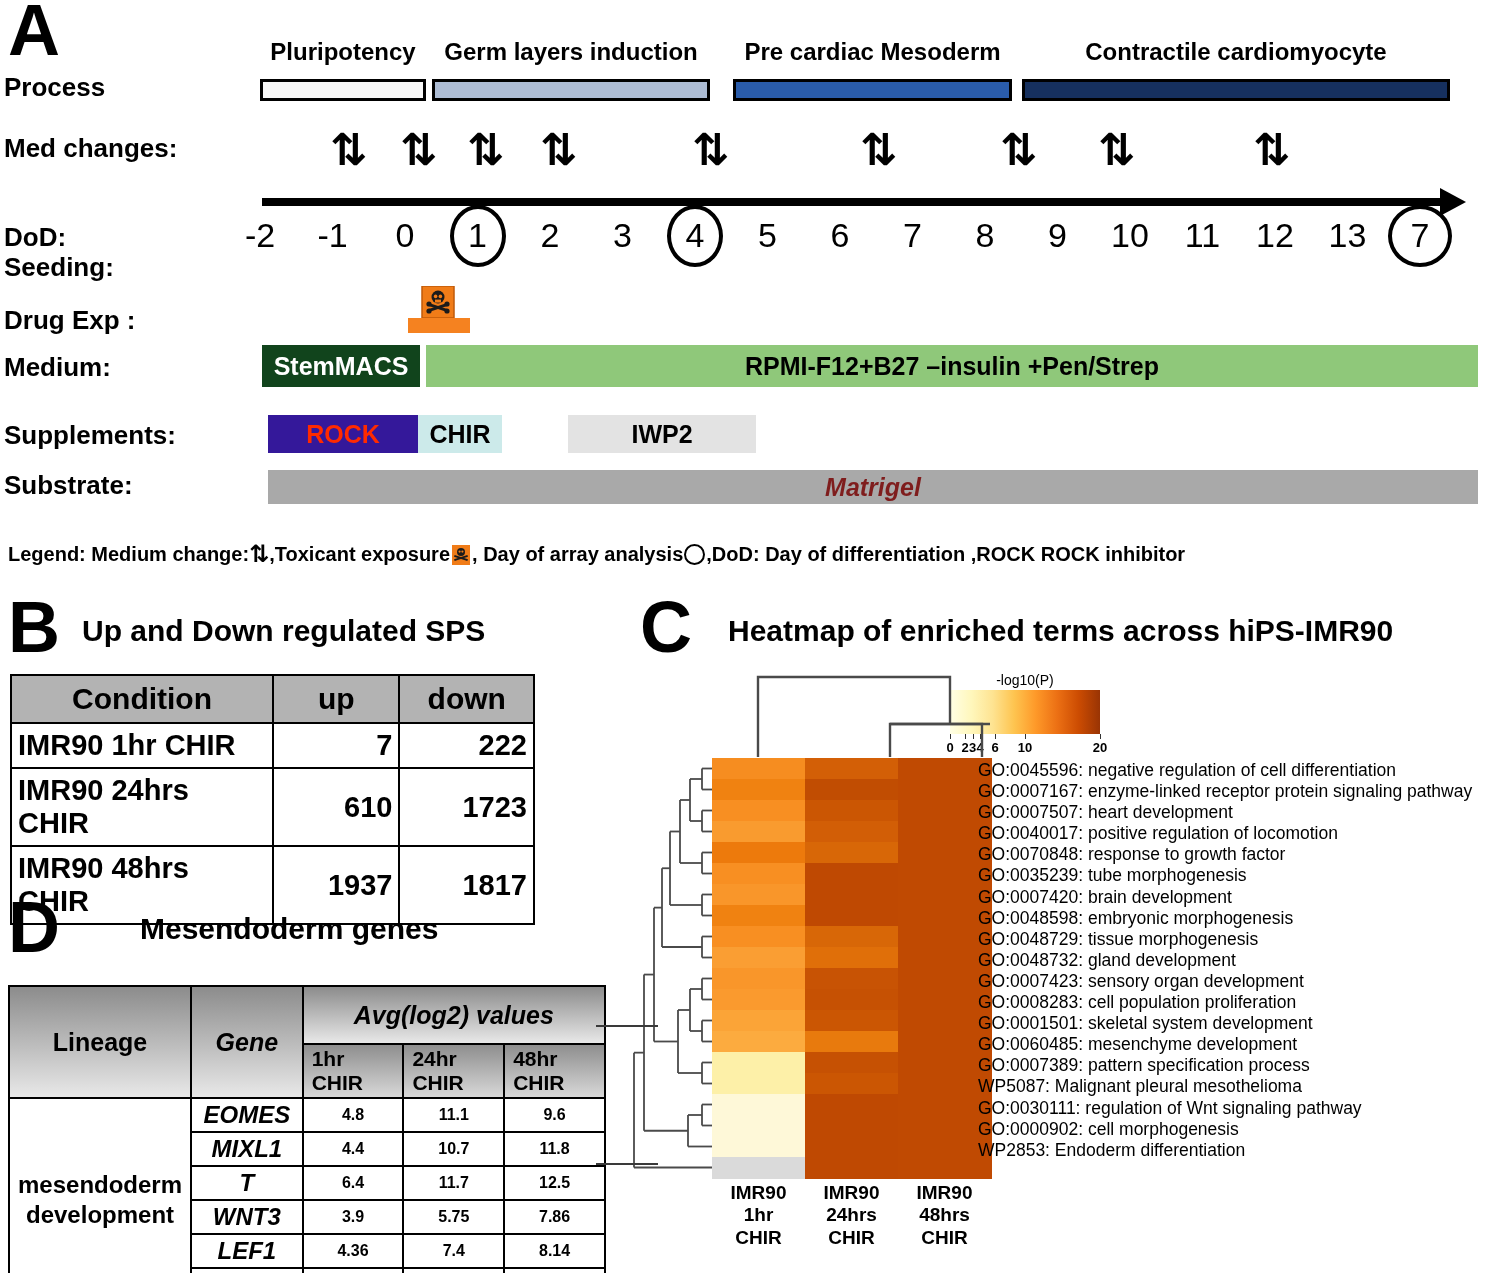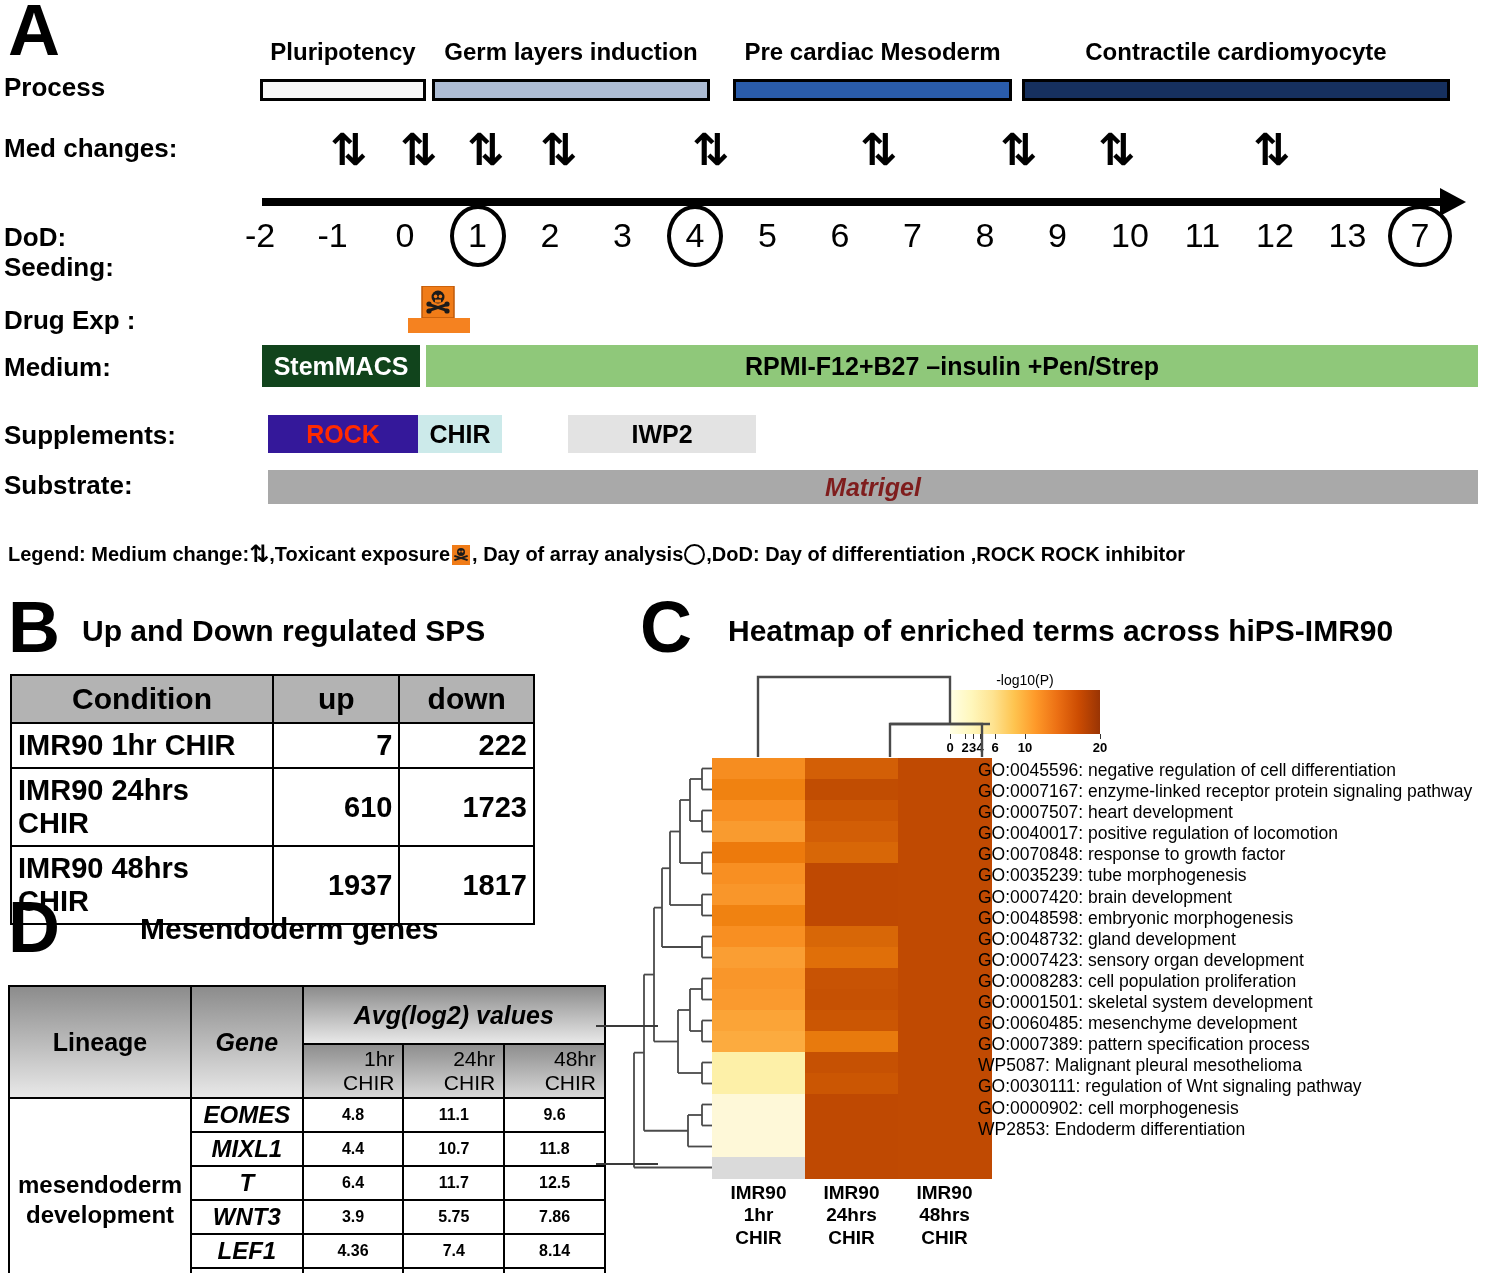--- a/index.html
+++ b/index.html
@@ -24,21 +24,21 @@
   #tableB th{background:#b3b3b3;font-size:30px;font-weight:bold;padding:6px 10px;}
   #tableB td{font-size:29px;font-weight:bold;padding:5px 6px;}
   .tb-cond{text-align:left;}
   .tb-num{text-align:right;}
 
   
   #tableD{width:598px;}
   #tableD td,#tableD th{padding:2px 8px;}
   .dhead{background:linear-gradient(to bottom,#8c8c8c,#e8e8e8);font-size:25px;font-weight:bold;text-align:center;}
   .dhead-i{background:linear-gradient(to bottom,#8c8c8c,#e8e8e8);font-size:25px;font-weight:bold;font-style:italic;text-align:center;}
-  .dsub{background:linear-gradient(to bottom,#8e8e8e,#d8d8d8);font-size:21px;font-weight:normal;text-align:right;}
+  .dsub{background:linear-gradient(to bottom,#8e8e8e,#d8d8d8);font-size:21px;font-weight:bold;text-align:left;}
   .dgene{font-size:24px;font-weight:bold;font-style:italic;text-align:center;}
   .dval{font-size:16px;font-weight:bold;text-align:center;}
   .dlineage{font-size:24px;font-weight:bold;text-align:center;line-height:1.25;}
 
   
   #heatmap{position:absolute;}
   .gos{font-size:17.5px;line-height:21.1px;font-family:"Liberation Sans",sans-serif;white-space:nowrap;}
   .collab{font-size:19px;font-weight:bold;text-align:center;line-height:1.18;white-space:nowrap;}
   .cbar-title{font-size:14px;font-family:"Liberation Sans",sans-serif;text-align:center;}
   .cbar-ticklabels{font-size:13px;font-weight:bold;font-family:"Liberation Sans",sans-serif;position:relative;height:16px;}
@@ -411,20 +411,21 @@
 
 <div class="abs" id="go-labels" style="left:978px;top:760px;">
     <div class="gos">GO:0045596: negative regulation of cell differentiation</div>
     <div class="gos">GO:0007167: enzyme-linked receptor protein signaling pathway</div>
     <div class="gos">GO:0007507: heart development</div>
     <div class="gos">GO:0040017: positive regulation of locomotion</div>
     <div class="gos">GO:0070848: response to growth factor</div>
     <div class="gos">GO:0035239: tube morphogenesis</div>
     <div class="gos">GO:0007420: brain development</div>
     <div class="gos">GO:0048598: embryonic morphogenesis</div>
+    <div class="gos">GO:0048729: tissue morphogenesis</div>
     <div class="gos">GO:0048732: gland development</div>
     <div class="gos">GO:0007423: sensory organ development</div>
     <div class="gos">GO:0008283: cell population proliferation</div>
     <div class="gos">GO:0001501: skeletal system development</div>
     <div class="gos">GO:0060485: mesenchyme development</div>
     <div class="gos">GO:0007389: pattern specification process</div>
     <div class="gos">WP5087: Malignant pleural mesothelioma</div>
     <div class="gos">GO:0030111: regulation of Wnt signaling pathway</div>
     <div class="gos">GO:0000902: cell morphogenesis</div>
     <div class="gos">WP2853: Endoderm differentiation</div>

